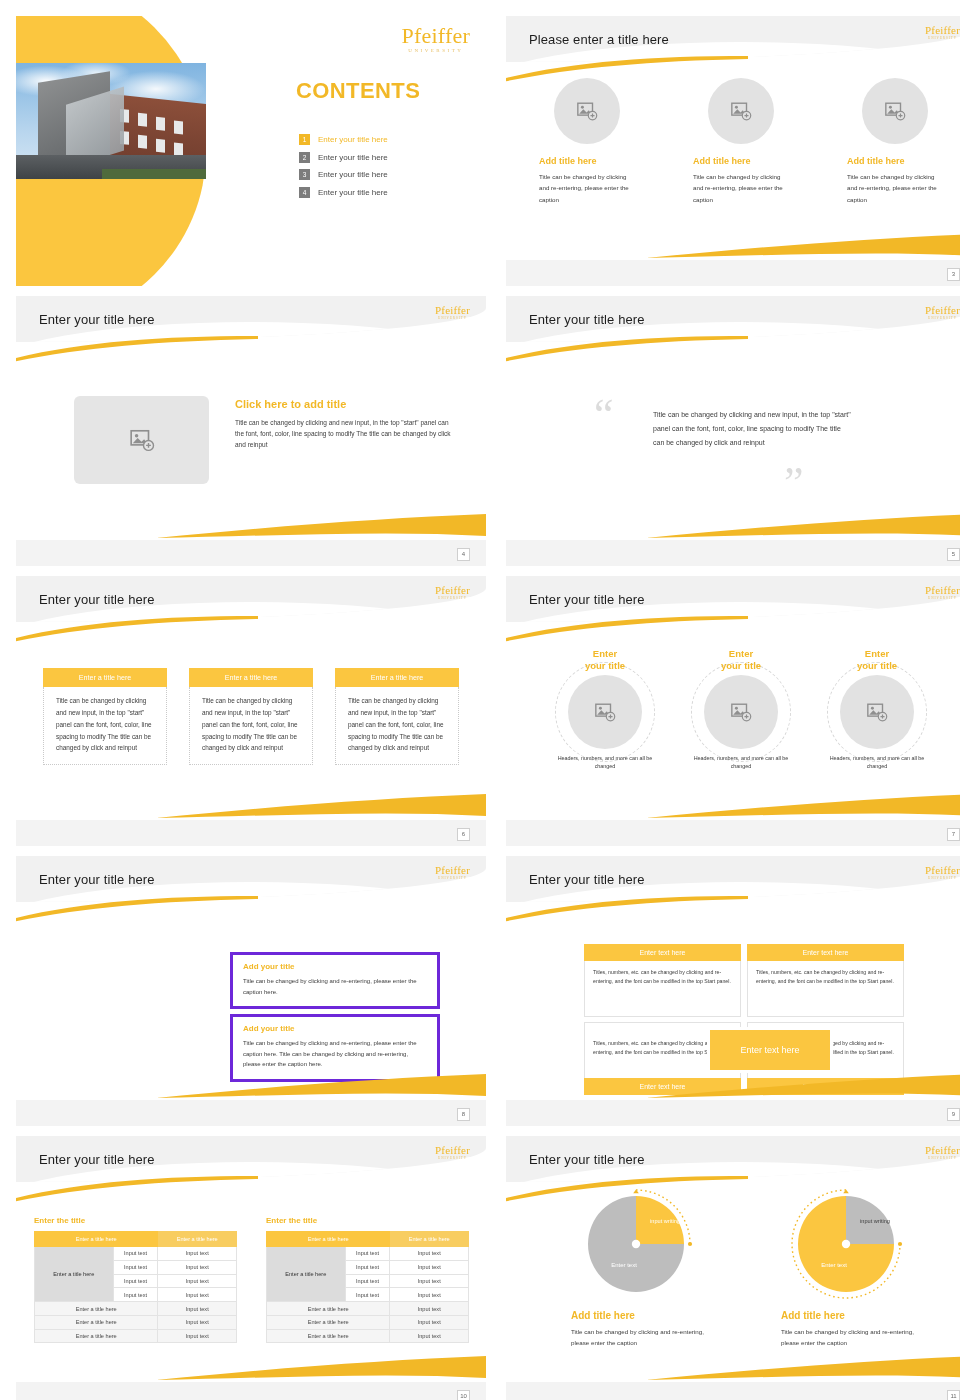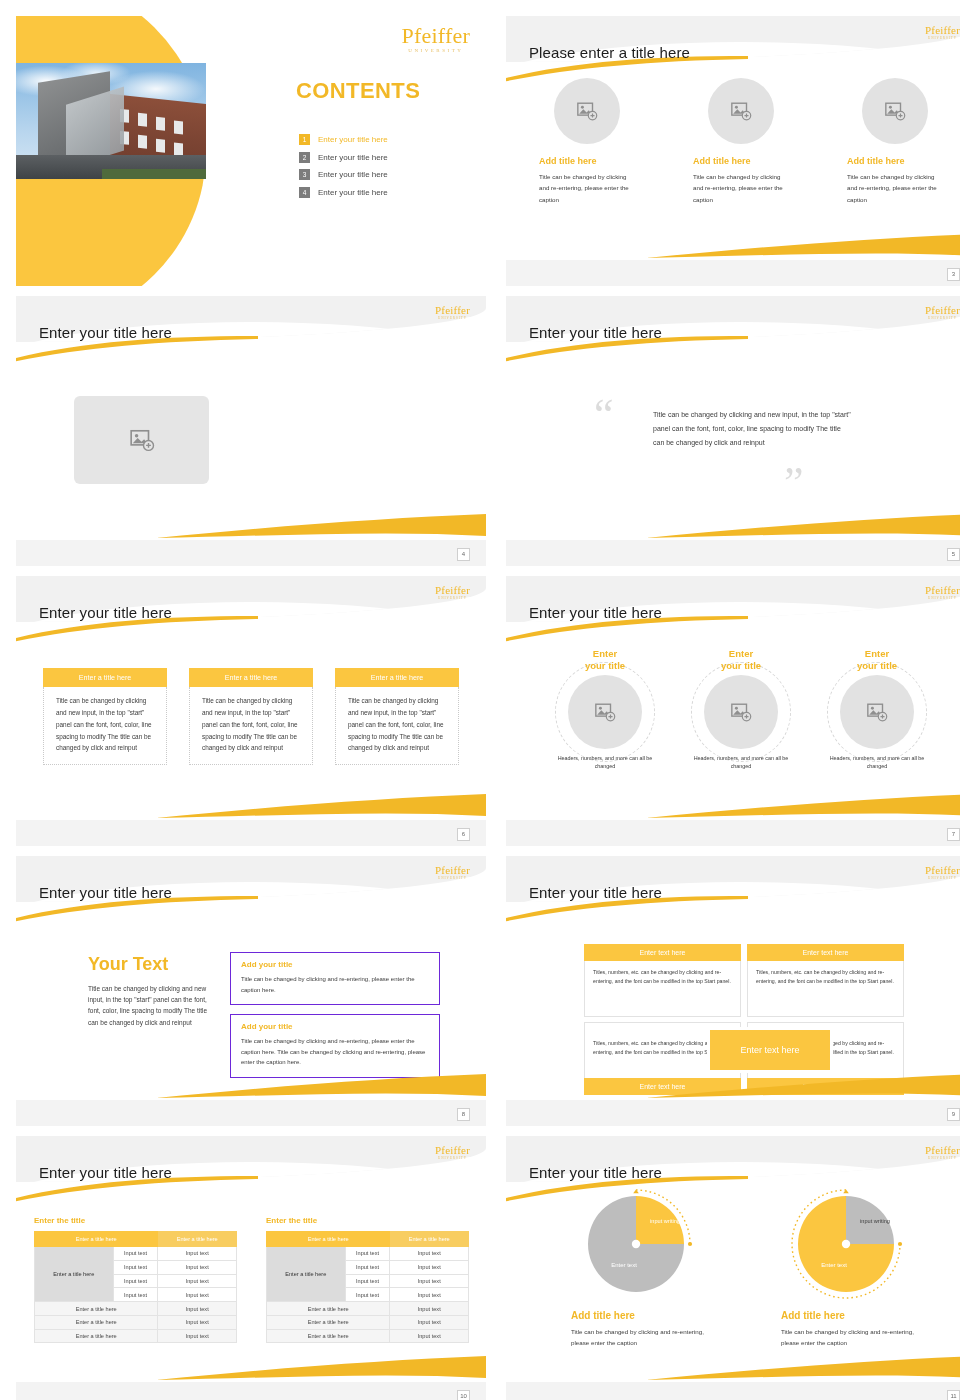--- a/index.html
+++ b/index.html
@@ -33,22 +33,22 @@
     border-radius:0 0 100% 0/0 0 34px 0;
     overflow:hidden;
   }
   .hdr:after{
     content:"";
     position:absolute; left:-6%; bottom:-26px; width:112%; height:46px;
     background:#ffffff;
     border-radius:50% 50% 0 0 / 100% 100% 0 0;
   }
   .hdr-title{
-    position:absolute; left:23px; top:28px;
-    font-size:15px; color:#1d1d1d; letter-spacing:.1px;
+    position:absolute; left:23px; top:16px;
+    font-size:13px; color:#1d1d1d; letter-spacing:.1px;
     white-space:nowrap; z-index:4;
   }
   .swoosh-top{
     position:absolute; left:-8px; top:40px; width:250px; height:26px;
     z-index:3; pointer-events:none;
   }
   .swoosh-bot{
     position:absolute; right:0; bottom:28px; width:330px; height:24px;
     z-index:3; pointer-events:none;
   }
@@ -199,21 +199,21 @@
   .dcirc-cap{
     text-align:center; font-size:5.4px; line-height:1.6; color:#3c3c3c;
     margin-top:-8px; position:relative; z-index:3;
   }
 
   
   .s7-left{ position:absolute; left:72px; top:98px; width:122px; }
   .s7-big{ font-size:18px; font-weight:bold; color:#f2b827; margin-bottom:8px; }
   .s7-box{
     position:absolute; left:214px; width:210px;
-    border:1px solid #6d28d9;
+    border:3px solid #6d28d9;
     padding:7px 10px 9px;
   }
   .s7-box-1{ top:96px; }
   .s7-box-2{ top:158px; }
   .s7-box-ttl{ font-size:8px; font-weight:bold; color:#f2b827; margin-bottom:5px; }
   .s7-box-bd{ font-size:6px; line-height:1.75; color:#3c3c3c; }
 
   
   .mx{ position:absolute; left:78px; top:88px; width:372px; }
   .mx-row{ display:flex; gap:6px; }
@@ -399,20 +399,24 @@
 
     <div class="s3-img">
       <svg class="pic-ico" width="26" height="26" viewBox="0 0 24 24">
           <rect x="2" y="3.5" width="16" height="13" fill="none" stroke="#8f8f8f" stroke-width="1.5"></rect>
           <circle cx="7" cy="8" r="1.6" fill="#8f8f8f"></circle>
           <path d="M3.5 15 L8 10.2 L11.5 13.6 L14 11.3 L16.5 15 Z" fill="#8f8f8f"></path>
           <circle cx="18" cy="17" r="4.6" fill="#e5e5e5" stroke="#8f8f8f" stroke-width="1.3"></circle>
           <path d="M18 14.8 V19.2 M15.8 17 H20.2" stroke="#8f8f8f" stroke-width="1.3"></path>
         </svg>
     </div>
+    <div class="s3-txt">
+      <div class="s3-ttl">Click here to add title</div>
+      <div class="body-txt">Title can be changed by clicking and new input, in the top "start" panel can the font, font, color, line spacing to modify The title can be changed by click and reinput</div>
+    </div>
 
     <div class="footer"></div>
     <div class="pagebox">4</div>
   </div>
 
   <div class="slide">
     <div class="hdr"></div>
     <div class="hdr-title">Enter your title here</div>
     <div class="logo">
       <div class="lg-main">Pfeiffer</div>
@@ -548,24 +552,20 @@
       <div class="lg-main">Pfeiffer</div>
       <div class="lg-sub">UNIVERSITY</div>
     </div>
     <svg class="swoosh-top" viewBox="0 0 250 26" preserveAspectRatio="none">
       <path d="M0 24 C70 6 150 0 250 0 L250 3 C150 5 72 12 4 26 Z" fill="#f2b827"></path>
     </svg>
     <svg class="swoosh-bot" viewBox="0 0 330 24" preserveAspectRatio="none">
       <path d="M330 0 L330 22 C230 16 110 22 0 24 C120 12 230 4 330 0 Z" fill="#f2b827"></path>
     </svg>
 
-    <div class="s7-left">
-      <div class="s7-big">Your Text</div>
-      <div class="body-txt">Title can be changed by clicking and new input, in the top "start" panel can the font, font, color, line spacing to modify The title can be changed by click and reinput</div>
-    </div>
     <div class="s7-box s7-box-1">
       <div class="s7-box-ttl">Add your title</div>
       <div class="s7-box-bd">Title can be changed by clicking and re-entering, please enter the caption here.</div>
     </div>
     <div class="s7-box s7-box-2">
       <div class="s7-box-ttl">Add your title</div>
       <div class="s7-box-bd">Title can be changed by clicking and re-entering, please enter the caption here. Title can be changed by clicking and re-entering, please enter the caption here.</div>
     </div>
 
     <div class="footer"></div>

